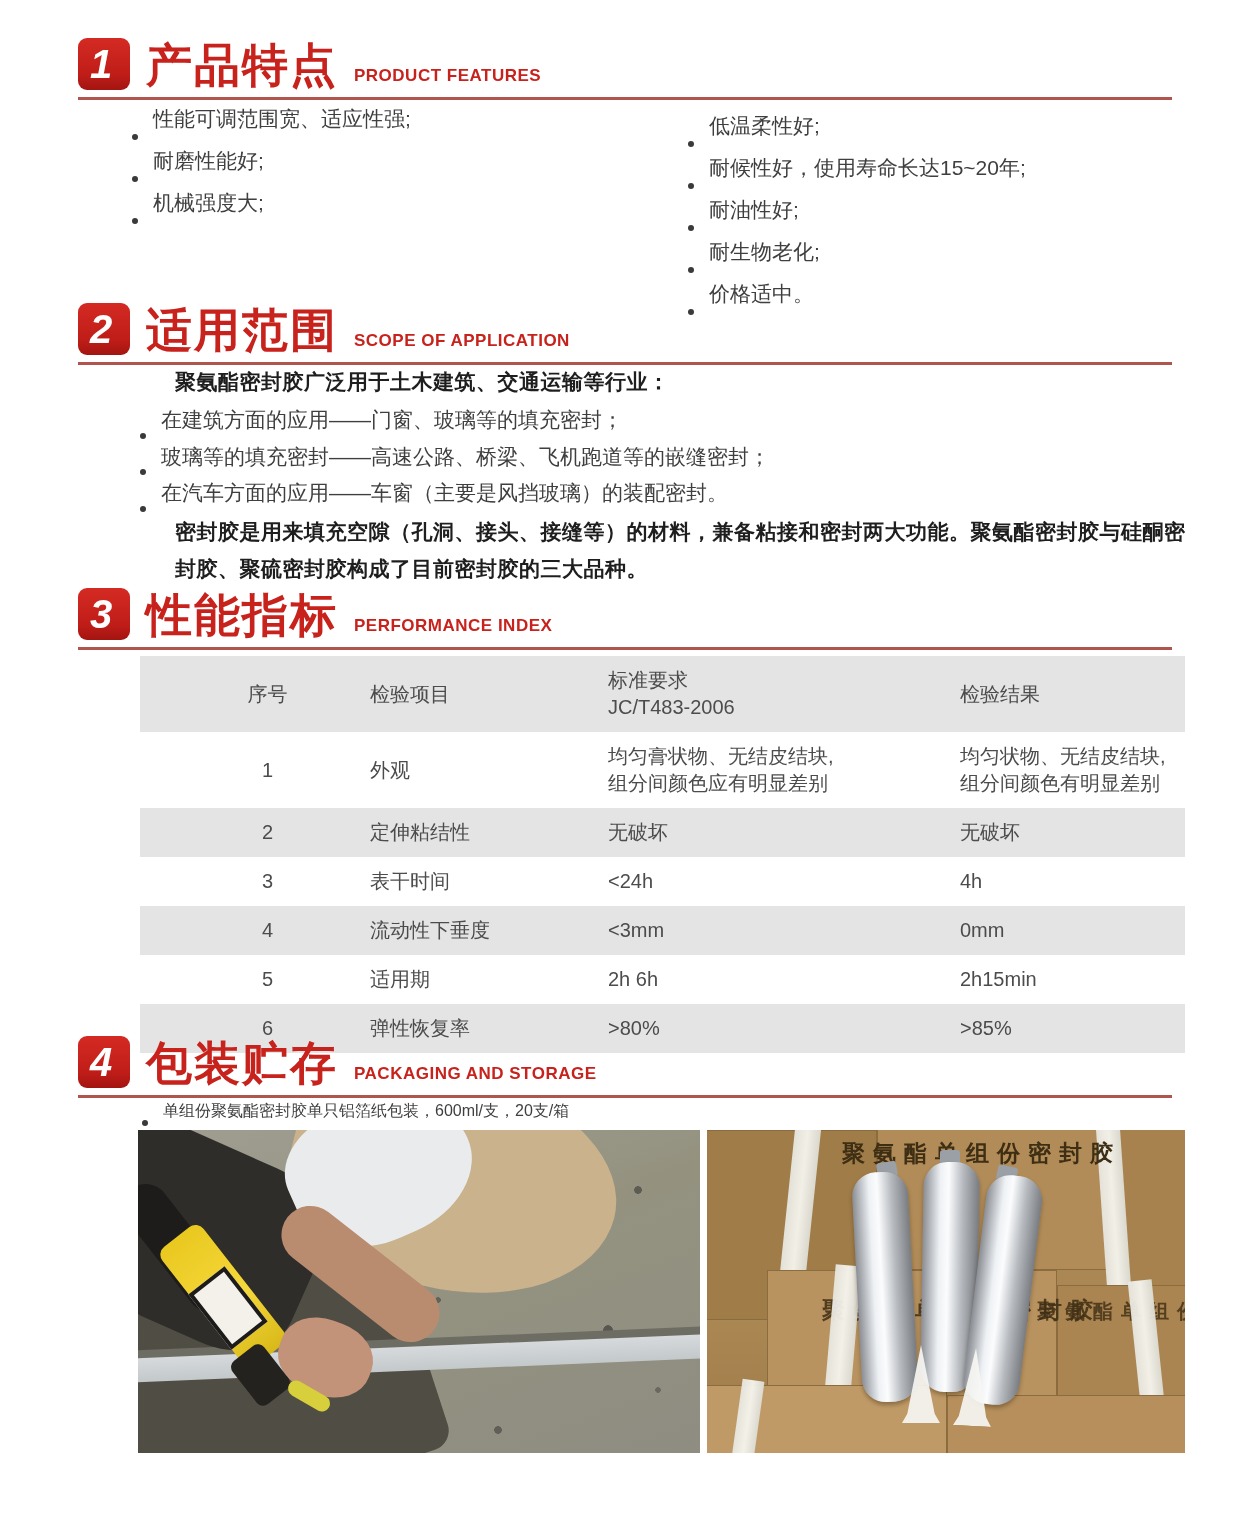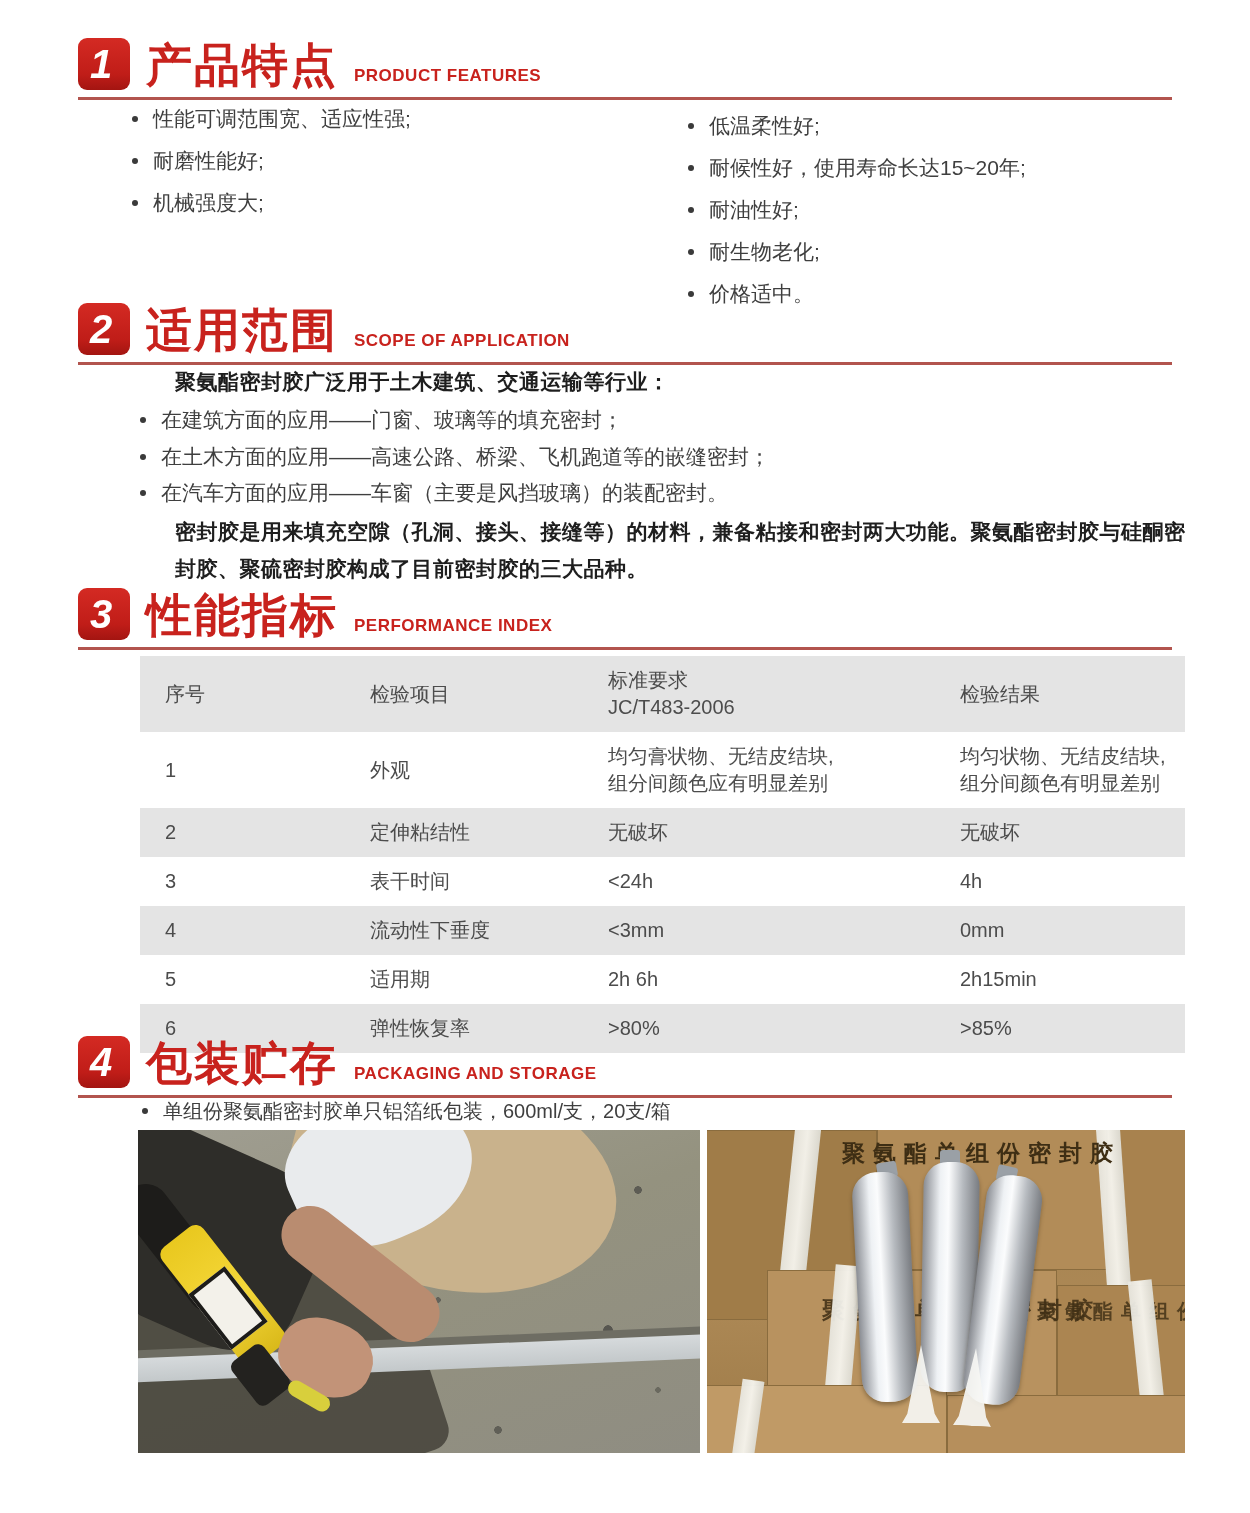--- a/index.html
+++ b/index.html
@@ -27,21 +27,21 @@
     font-size:46px; font-weight:bold; color:#c8221d;
     letter-spacing:2px; line-height:1; padding-bottom:2px;
   }
   .title-en {
     font-size:17px; font-weight:bold; color:#c8221d;
     letter-spacing:0.5px; padding-bottom:4px;
   }
   
   .bullets { position:absolute; }
   .bullet-item {
-    display:flex; align-items:flex-start; gap:15px;
+    display:flex; align-items:flex-end; gap:15px;
     font-size:21px; color:#3f3f3f; line-height:42px;
   }
   .bullets.tight .bullet-item { line-height:36.5px; }
   .dot {
     width:6px; height:6px; border-radius:50%; background:#3a3a3a;
     flex:0 0 6px; margin-top:18px;
   }
   .bullets.tight .dot { margin-top:15px; }
   
   .scope-intro {
@@ -52,21 +52,21 @@
     position:absolute; left:175px; top:513px; width:1015px;
     font-size:21px; font-weight:bold; color:#1e1e1e;
     line-height:37px; letter-spacing:0.5px;
   }
   
   .perf { position:absolute; left:140px; top:656px; width:1045px; font-size:20px; color:#4c4c4c; }
   .prow {
     display:grid; grid-template-columns:230px 238px 352px 1fr;
     align-items:center; padding:11px 0;
   }
-  .prow > div:first-child { padding-left:25px; }
+  .prow > div:first-child { padding-left:25px;text-align:center; }
   .prow.gray { background:#e4e4e4; }
   .pcell { white-space:pre-line; line-height:27px; }
   
   #packaging-note-row { position:absolute; left:142px; top:1096px; }
   
   .photo { position:absolute; top:1130px; height:323px; overflow:hidden; }
   #photo-left { left:138px; width:562px;
     background:
       radial-gradient(3px 3px at 430px 120px,#55544c 90%,transparent),
       radial-gradient(4px 4px at 500px 60px,#5d5c54 90%,transparent),
@@ -197,21 +197,21 @@
 </div>
 
 <div class="scope-intro">聚氨酯密封胶广泛用于土木建筑、交通运输等行业：</div>
 <div id="scope-list" class="bullets tight" style="left:140px; top:402px; width:1030px;">
     <div class="bullet-item">
       <span class="dot"></span>
       <span>在建筑方面的应用——门窗、玻璃等的填充密封；</span>
     </div>
     <div class="bullet-item">
       <span class="dot"></span>
-      <span>在土木方面的应用——高速公路、桥梁、飞机跑道等的嵌缝密封；</span>
+      <span>玻璃等的填充密封——高速公路、桥梁、飞机跑道等的嵌缝密封；</span>
     </div>
     <div class="bullet-item">
       <span class="dot"></span>
       <span>在汽车方面的应用——车窗（主要是风挡玻璃）的装配密封。</span>
     </div>
   </div>
 <div class="scope-summary">密封胶是用来填充空隙（孔洞、接头、接缝等）的材料，兼备粘接和密封两大功能。聚氨酯密封胶与硅酮密封胶、聚硫密封胶构成了目前密封胶的三大品种。</div>
 
 <div class="sec" style="top:588px">
   <div class="badge">
@@ -273,21 +273,21 @@
   <div class="badge">
       <span>4</span>
     </div>
   <div class="title-zh">包装贮存</div>
   <div class="title-en">PACKAGING AND STORAGE</div>
 </div>
 
 <div id="packaging-note-row" class="bullets">
   <div class="bullet-item" style="line-height:30px;">
     <span class="dot" style="margin-top:12px;"></span>
-    <span style="font-size:20px;">单组份聚氨酯密封胶单只铝箔纸包装，600ml/支，20支/箱</span>
+    <span style="font-size:16px;">单组份聚氨酯密封胶单只铝箔纸包装，600ml/支，20支/箱</span>
   </div>
 </div>
 
 <div id="photo-left" class="photo">
   <div class="shadow-wedge"></div>
   <div class="joint-shadowline"></div>
   <div class="joint"></div>
   <div class="pants"></div>
   <div class="knee"></div>
   <div class="torso"></div>

